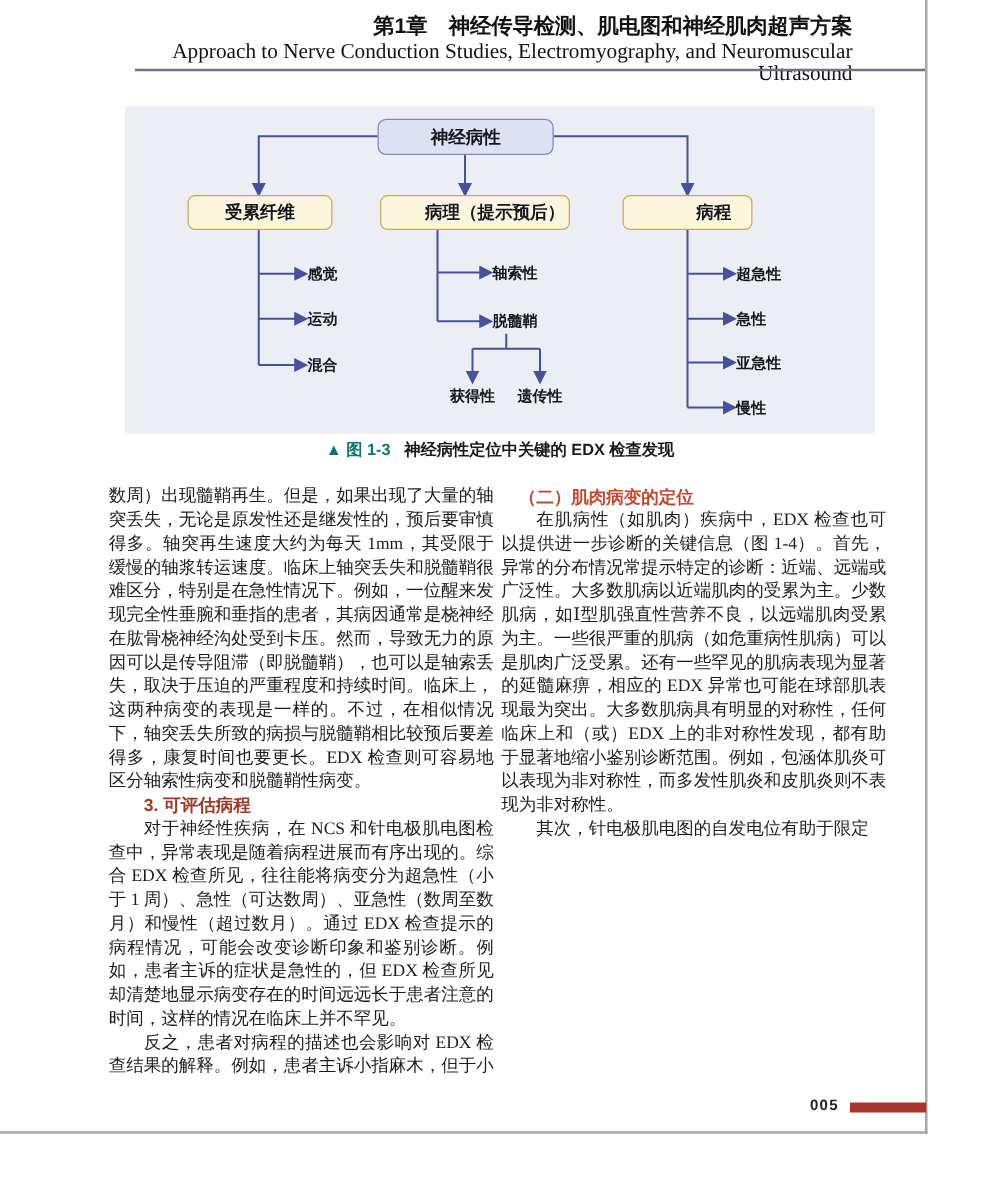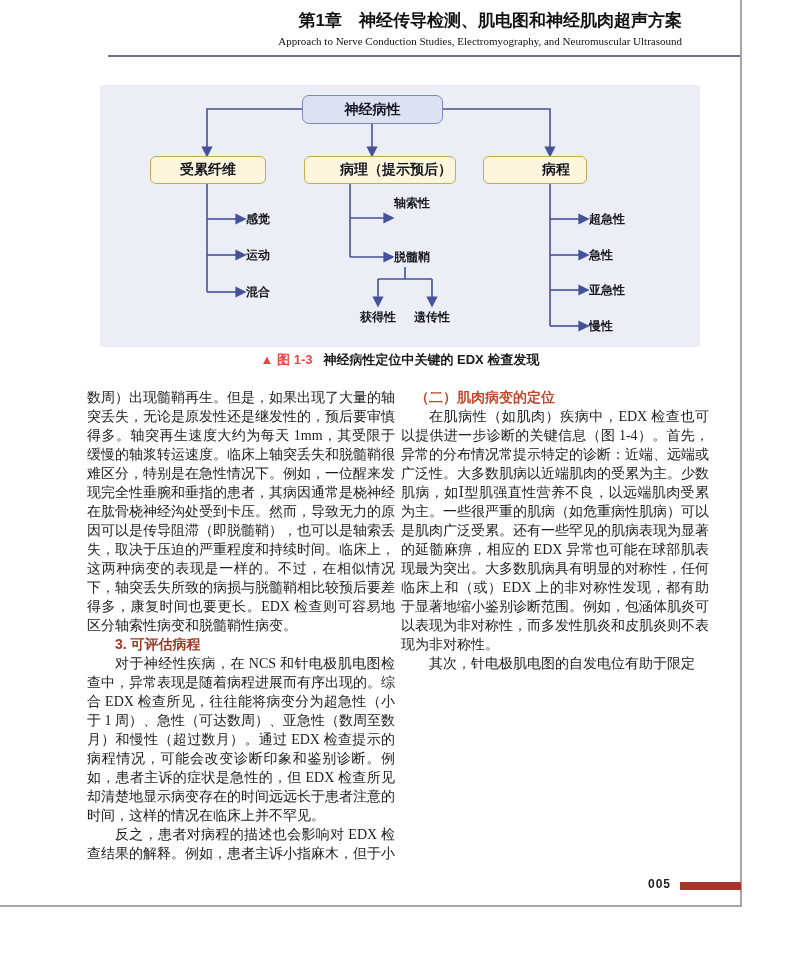--- a/index.html
+++ b/index.html
@@ -5,40 +5,40 @@
   html,body{margin:0;padding:0;background:#ffffff;}
   #canvas{position:relative;width:790px;height:960px;background:#ffffff;overflow:hidden;
           font-family:"Liberation Serif","DejaVu Serif",serif;color:#1c1c1c;}
   
   .page-frame{position:absolute;left:-20px;top:-20px;width:760px;height:925px;
               border-right:2px solid #a6a6a6;border-bottom:2px solid #a6a6a6;}
   
   .hdr{position:absolute;left:108px;top:10px;width:574px;text-align:right;}
   .title-cn{font-family:"Liberation Sans","DejaVu Sans",sans-serif;font-weight:bold;
             font-size:17px;line-height:22px;color:#111;}
-  .title-en{font-size:11px;line-height:18px;color:#111;}
+  .title-en{font-size:17px;line-height:18px;color:#111;}
   .header-rule{position:absolute;left:108px;top:55px;width:632px;height:1.5px;background:#6b7488;}
   
   .fig{position:absolute;left:100px;top:85px;width:600px;height:262px;background:#ebeef4;}
   .fig svg{position:absolute;left:0;top:0;}
   .node{position:absolute;display:flex;align-items:center;justify-content:center;
         font-family:"Liberation Sans","DejaVu Sans",sans-serif;font-weight:bold;
         font-size:14px;color:#15151e;box-sizing:border-box;}
   .root{left:202px;top:10px;width:141px;height:29px;background:#dde2f3;
         border:1.5px solid #7f88ba;border-radius:7px;}
   .ybox{background:#fcf6dc;border:1.5px solid #c8a958;border-radius:6px;top:71px;height:28px;}
-  .b1{left:50px;width:116px;} .b2{left:204px;width:152px;padding-left:32px;} .b3{left:383px;width:104px;padding-left:42px;}
+  .b1{left:50px;width:116px;} .b2{left:204px;width:152px;padding-left:32px;} .b3{left:398px;width:104px;padding-left:42px;}
   .leaf{position:absolute;height:20px;line-height:20px;white-space:nowrap;
         font-family:"Liberation Sans","DejaVu Sans",sans-serif;font-weight:bold;
         font-size:12px;color:#15151e;}
   .ctr{text-align:center;}
   .fig-caption{position:absolute;left:100px;top:351px;width:600px;text-align:center;
         font-family:"Liberation Sans","DejaVu Sans",sans-serif;font-weight:bold;
         font-size:13px;color:#1a1a1a;}
-  .cap-label{color:#ef4444;margin-right:11px;}
+  .cap-label{color:#0f766e;margin-right:11px;}
   
   .col{position:absolute;top:388px;width:308px;font-size:14px;line-height:19px;
        text-align:justify;color:#1c1c1c;}
   .col-left{left:87px;} .col-right{left:401px;}
   .col p{margin:0;}
   .col p.ind{text-indent:2em;}
   .sub-heading,.sec-heading{margin:0;font-family:"Liberation Sans","DejaVu Sans",sans-serif;
        font-weight:bold;font-size:14px;line-height:19px;}
   .sub-heading{color:#9c3b26;text-indent:2em;}
   .sec-heading{color:#c14a2e;text-indent:1em;}
@@ -97,21 +97,21 @@
     <div class="node ybox b1">受累纤维</div>
 
     <div class="node root">神经病性</div>
     <div class="node ybox b2">病理（提示预后）</div>
     <div class="node ybox b3">病程</div>
 
     <div class="leaf" style="left:146px;top:124px;">感觉</div>
     <div class="leaf" style="left:146px;top:160px;">运动</div>
     <div class="leaf" style="left:146px;top:197px;">混合</div>
 
-    <div class="leaf" style="left:294px;top:108px;">轴索性</div>
+    <div class="leaf" style="left:294px;top:123px;">轴索性</div>
     <div class="leaf" style="left:294px;top:162px;">脱髓鞘</div>
     <div class="leaf ctr" style="left:255px;top:222px;width:46px;">获得性</div>
     <div class="leaf ctr" style="left:309px;top:222px;width:46px;">遗传性</div>
 
     <div class="leaf" style="left:489px;top:124px;text-align:right;">超急性</div>
     <div class="leaf" style="left:489px;top:160px;">急性</div>
     <div class="leaf" style="left:489px;top:195px;">亚急性</div>
     <div class="leaf" style="left:489px;top:231px;">慢性</div>
   </div>
 

